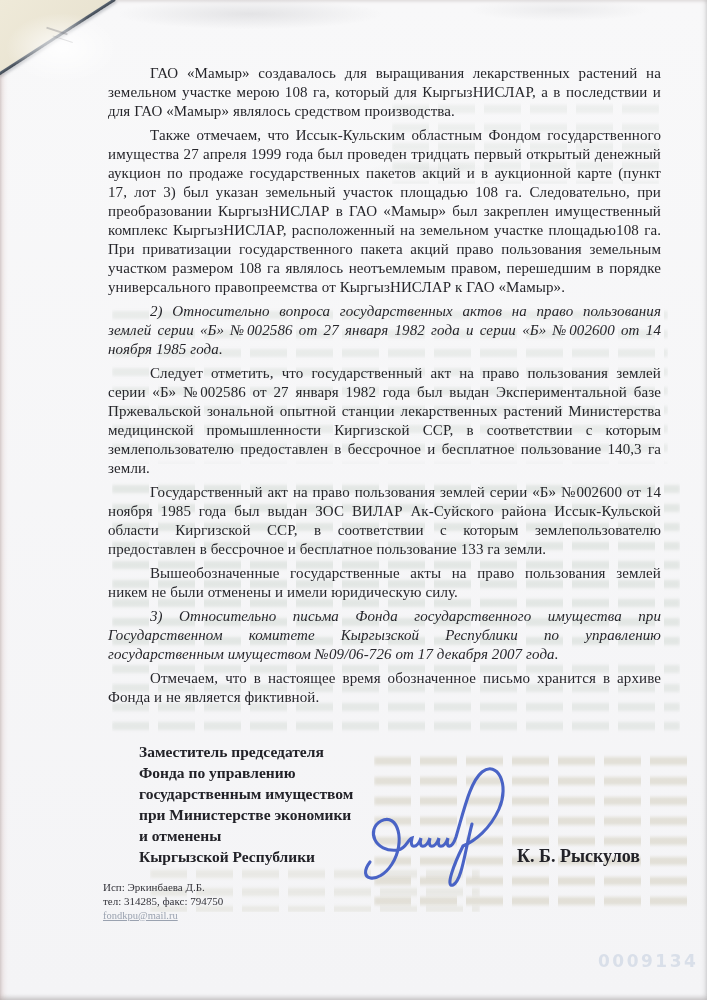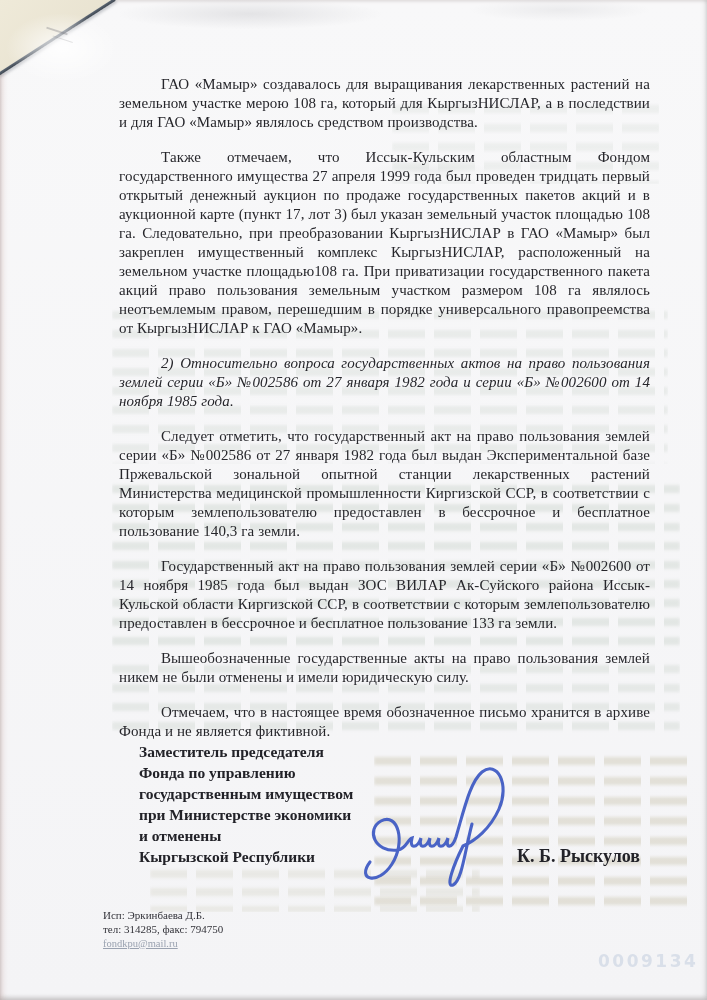--- a/index.html
+++ b/index.html
@@ -37,40 +37,40 @@
     position:absolute;left:46px;top:30px;width:22px;height:2px;
     background:rgba(120,120,125,.35);transform:rotate(18deg);
     box-shadow:8px 6px 0 -0.5px rgba(130,130,135,.22);
   }
   
   .content{
     position:absolute;left:103px;top:59px;width:563px;
     font-size:15px;line-height:19px;color:#26262b;
     text-align:justify;letter-spacing:.1px;
   }
-  .content p{margin:16px;text-indent:42px;}
+  .content p{margin:5px;text-indent:42px;}
   .content p.italic{font-style:italic;}
   
   .sig-block{
     position:absolute;left:103px;top:741px;width:300px;
     font-weight:bold;font-size:15.5px;line-height:21px;color:#222228;
   }
   .sig-block div{white-space:nowrap;margin-left:36px;}
   .signer-name{
     position:absolute;left:517px;top:846px;
     font-weight:bold;font-size:18px;color:#222228;white-space:nowrap;
   }
   .signature-svg{position:absolute;left:346px;top:750px;width:190px;height:152px;}
   .signature-svg path{
     fill:none;stroke:#3b57c2;stroke-width:3.1;stroke-linecap:round;opacity:.92;
   }
   
   .footer{
     position:absolute;left:103px;top:880px;
-    font-size:11px;line-height:14px;color:#33333a;margin-top:28px;
+    font-size:11px;line-height:14px;color:#33333a;
   }
   .footer .email{
     display:inline-block;margin-top:1px;font-size:10.5px;color:#9aa2b0;
     text-decoration:underline;cursor:pointer;
   }
   
   .stamp-number{
     position:absolute;left:598px;top:951px;
     font-family:"DejaVu Sans", sans-serif;font-weight:bold;
     font-size:17px;letter-spacing:2.5px;color:#d9dfe9;
@@ -112,20 +112,21 @@
   <div class="corner-sheen"></div>
   <div class="crease"></div>
 
   <div class="content">
     <p>ГАО «Мамыр» создавалось для выращивания лекарственных растений на земельном участке мерою 108 га, который для КыргызНИСЛАР, а в последствии и для ГАО «Мамыр» являлось средством производства.</p>
     <p>Также отмечаем, что Иссык-Кульским областным Фондом государственного имущества 27 апреля 1999 года был проведен тридцать первый открытый денежный аукцион по продаже государственных пакетов акций и в аукционной карте (пункт 17, лот 3) был указан земельный участок площадью 108 га. Следовательно, при преобразовании КыргызНИСЛАР в ГАО «Мамыр» был закреплен имущественный комплекс КыргызНИСЛАР, расположенный на земельном участке площадью108 га. При приватизации государственного пакета акций право пользования земельным участком размером 108 га являлось неотъемлемым правом, перешедшим в порядке универсального правопреемства от КыргызНИСЛАР к ГАО «Мамыр».</p>
     <p class="italic">2) Относительно вопроса государственных актов на право пользования землей серии «Б» №002586 от 27 января 1982 года и серии «Б» №002600 от 14 ноября 1985 года.</p>
     <p>Следует отметить, что государственный акт на право пользования землей серии «Б» №002586 от 27 января 1982 года был выдан Экспериментальной базе Пржевальской зональной опытной станции лекарственных растений Министерства медицинской промышленности Киргизской ССР, в соответствии с которым землепользователю предоставлен в бессрочное и бесплатное пользование 140,3 га земли.</p>
     <p>Государственный акт на право пользования землей серии «Б» №002600 от 14 ноября 1985 года был выдан ЗОС ВИЛАР Ак-Суйского района Иссык-Кульской области Киргизской ССР, в соответствии с которым землепользователю предоставлен в бессрочное и бесплатное пользование 133 га земли.</p>
     <p>Вышеобозначенные государственные акты на право пользования землей никем не были отменены и имели юридическую силу.</p>
+    <p class="italic">3) Относительно письма Фонда государственного имущества при Государственном комитете Кыргызской Республики по управлению государственным имуществом №09/06-726 от 17 декабря 2007 года.</p>
     <p>Отмечаем, что в настоящее время обозначенное письмо хранится в архиве Фонда и не является фиктивной.</p>
   </div>
 
   <div class="sig-block">
     <div>Заместитель председателя</div>
     <div>Фонда по управлению</div>
     <div>государственным имуществом</div>
     <div>при Министерстве экономики</div>
     <div>и отменены</div>
     <div>Кыргызской Республики</div>

